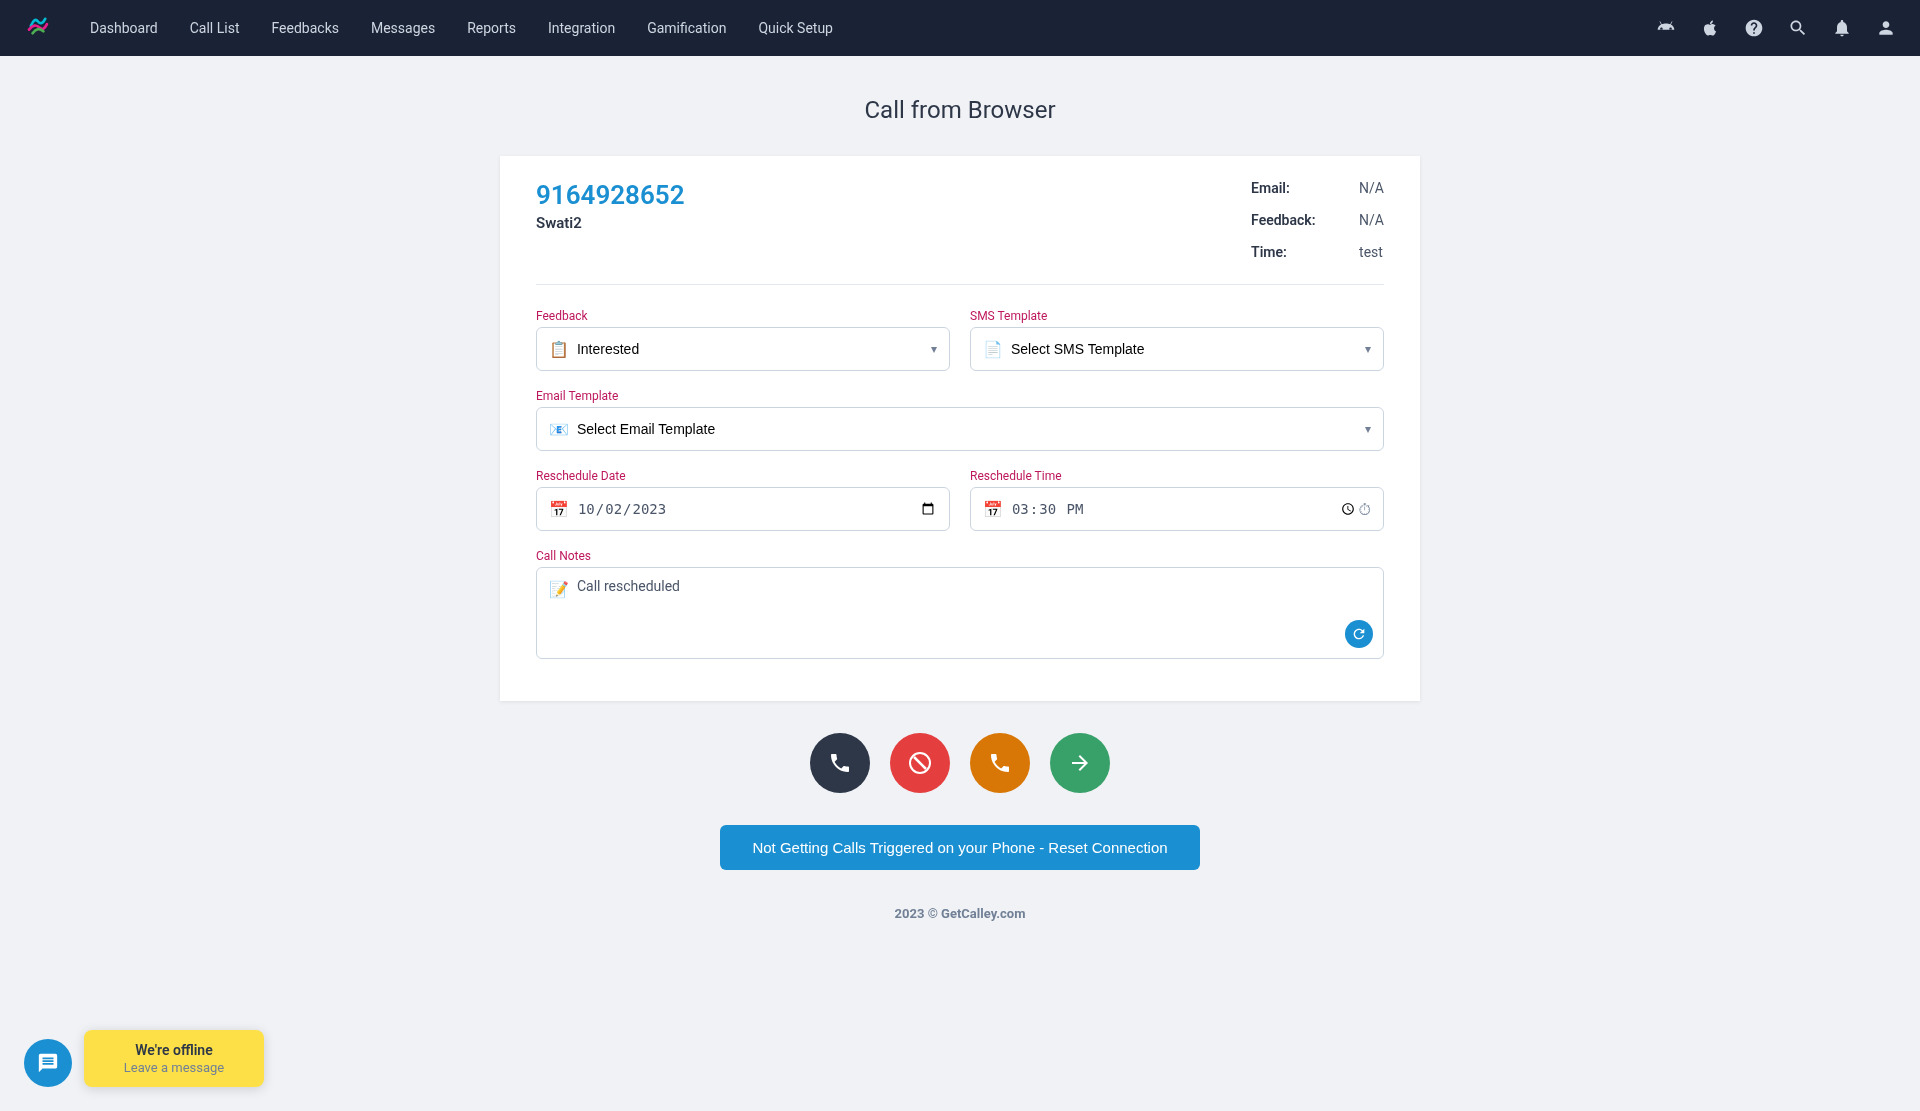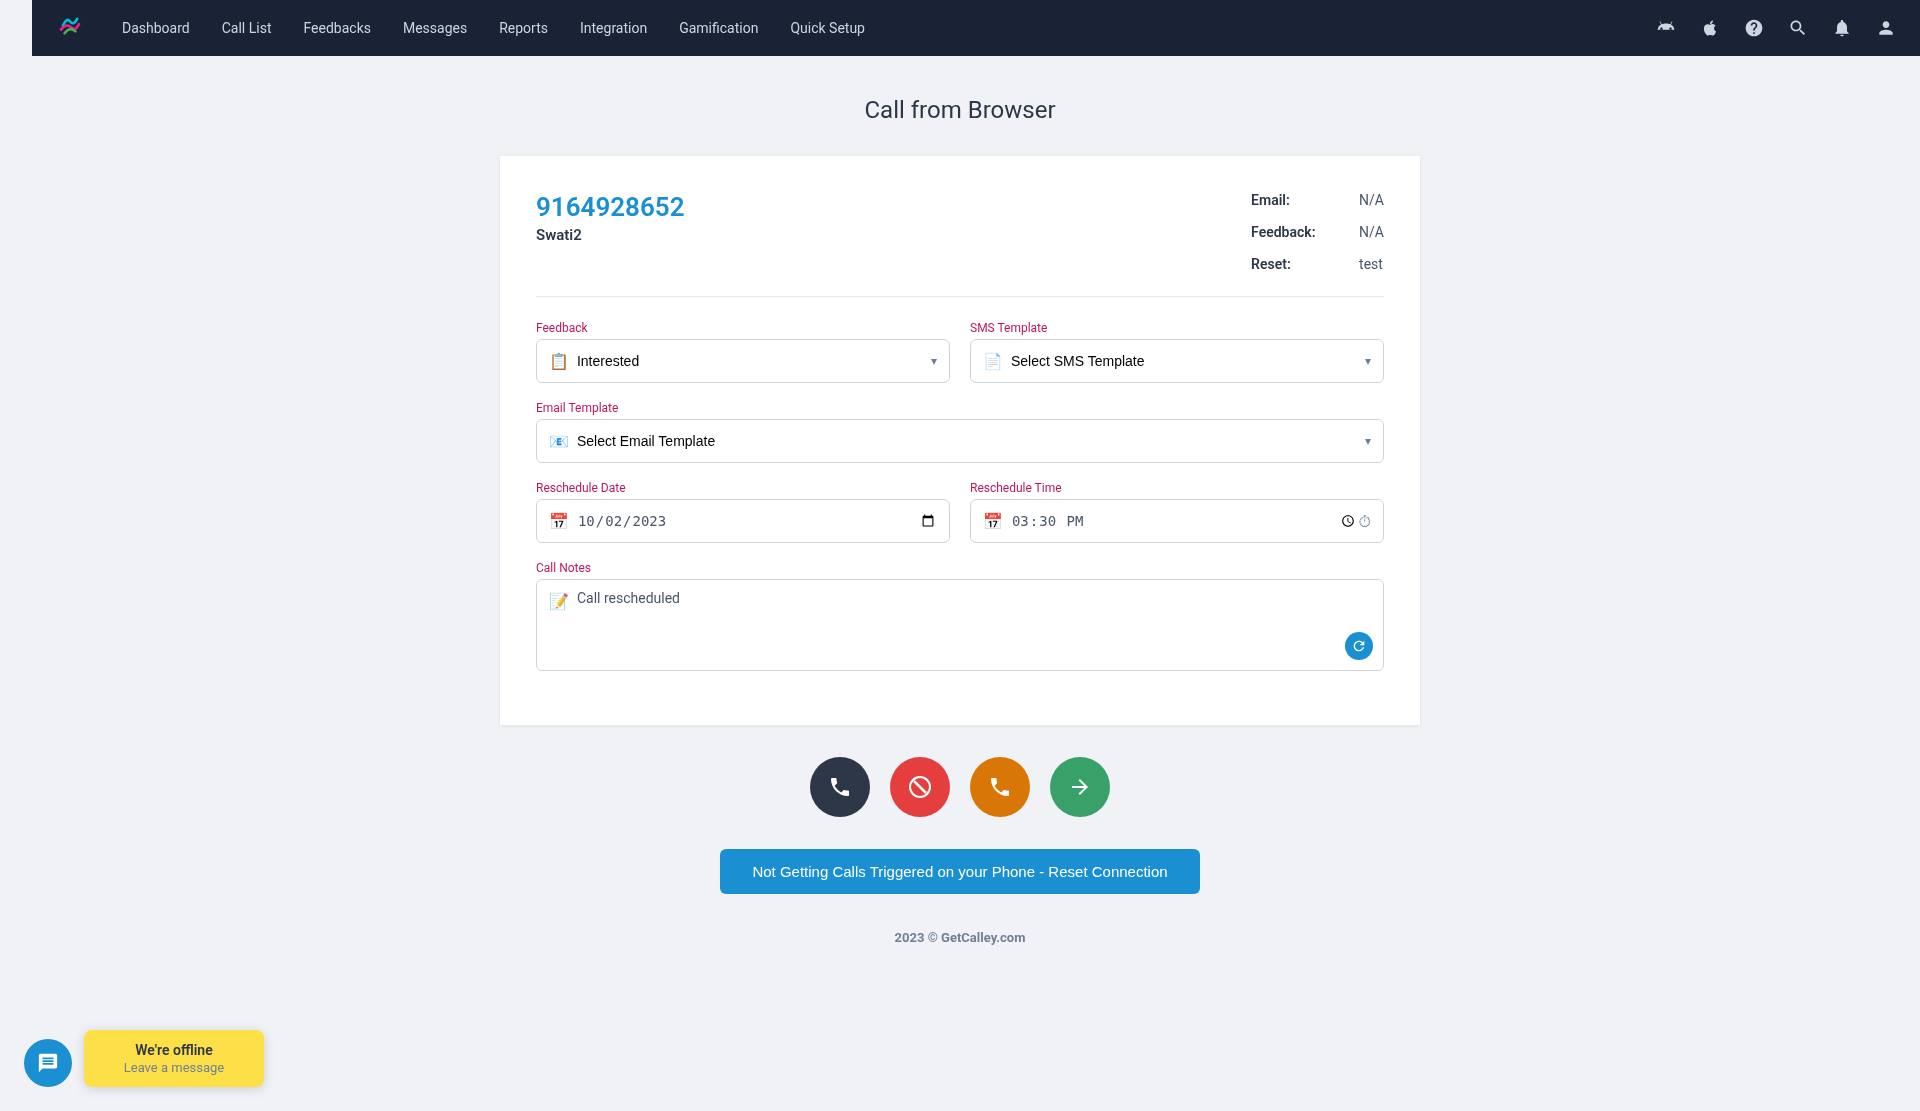--- a/index.html
+++ b/index.html
@@ -6,21 +6,20 @@
     body { font-family: -apple-system, BlinkMacSystemFont, 'Segoe UI', Roboto, sans-serif; background: #f0f2f5; min-height: 1111px; }
 
     
     .navbar {
       background: #1a2236;
       height: 56px;
       display: flex;
       align-items: center;
       padding: 0 20px;
       gap: 0;
-      margin-left: 32px;
     }
     .navbar-logo {
       width: 40px;
       height: 40px;
       margin-right: 16px;
       flex-shrink: 0;
     }
     .navbar-links {
       display: flex;
       align-items: center;
@@ -62,21 +61,21 @@
       font-size: 24px;
       font-weight: 400;
       color: #2d3748;
       margin-bottom: 32px;
     }
 
     
     .card {
       background: #fff;
       border-radius: 0;
-      padding: 36px 36px;
+      padding: 24px 36px;
       box-shadow: 0 1px 4px rgba(0,0,0,0.08);
     }
 
     
     .contact-row {
       display: flex;
       align-items: flex-start;
       margin-bottom: 24px;
     }
     .contact-left {
@@ -395,21 +394,21 @@
     <div class="contact-row">
       <div class="contact-left">
         <div class="contact-phone">9164928652</div>
         <div class="contact-name">Swati2</div>
       </div>
       <div class="contact-right">
         <span class="contact-label">Email:</span>
         <span class="contact-value">N/A</span>
         <span class="contact-label">Feedback:</span>
         <span class="contact-value">N/A</span>
-        <span class="contact-label">Reset:</span>
+        <span class="contact-label">Time:</span>
         <span class="contact-value">test</span>
       </div>
     </div>
 
     <hr class="divider">
 
     <div class="form-row">
       <div class="form-group">
         <label class="form-label">Feedback</label>
         <div class="form-select-wrapper">

